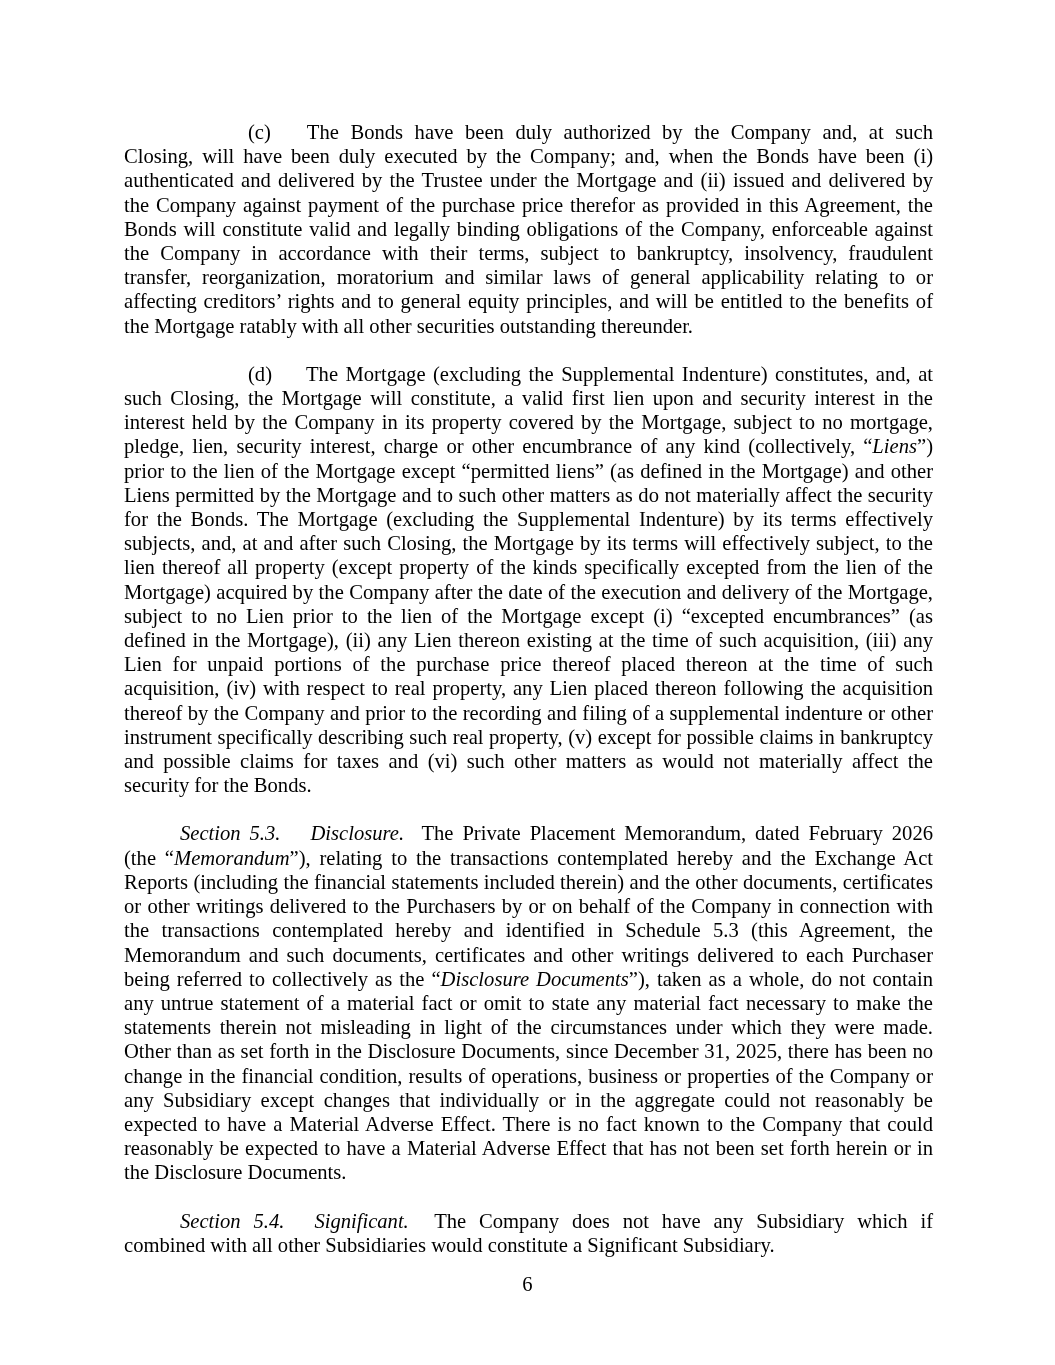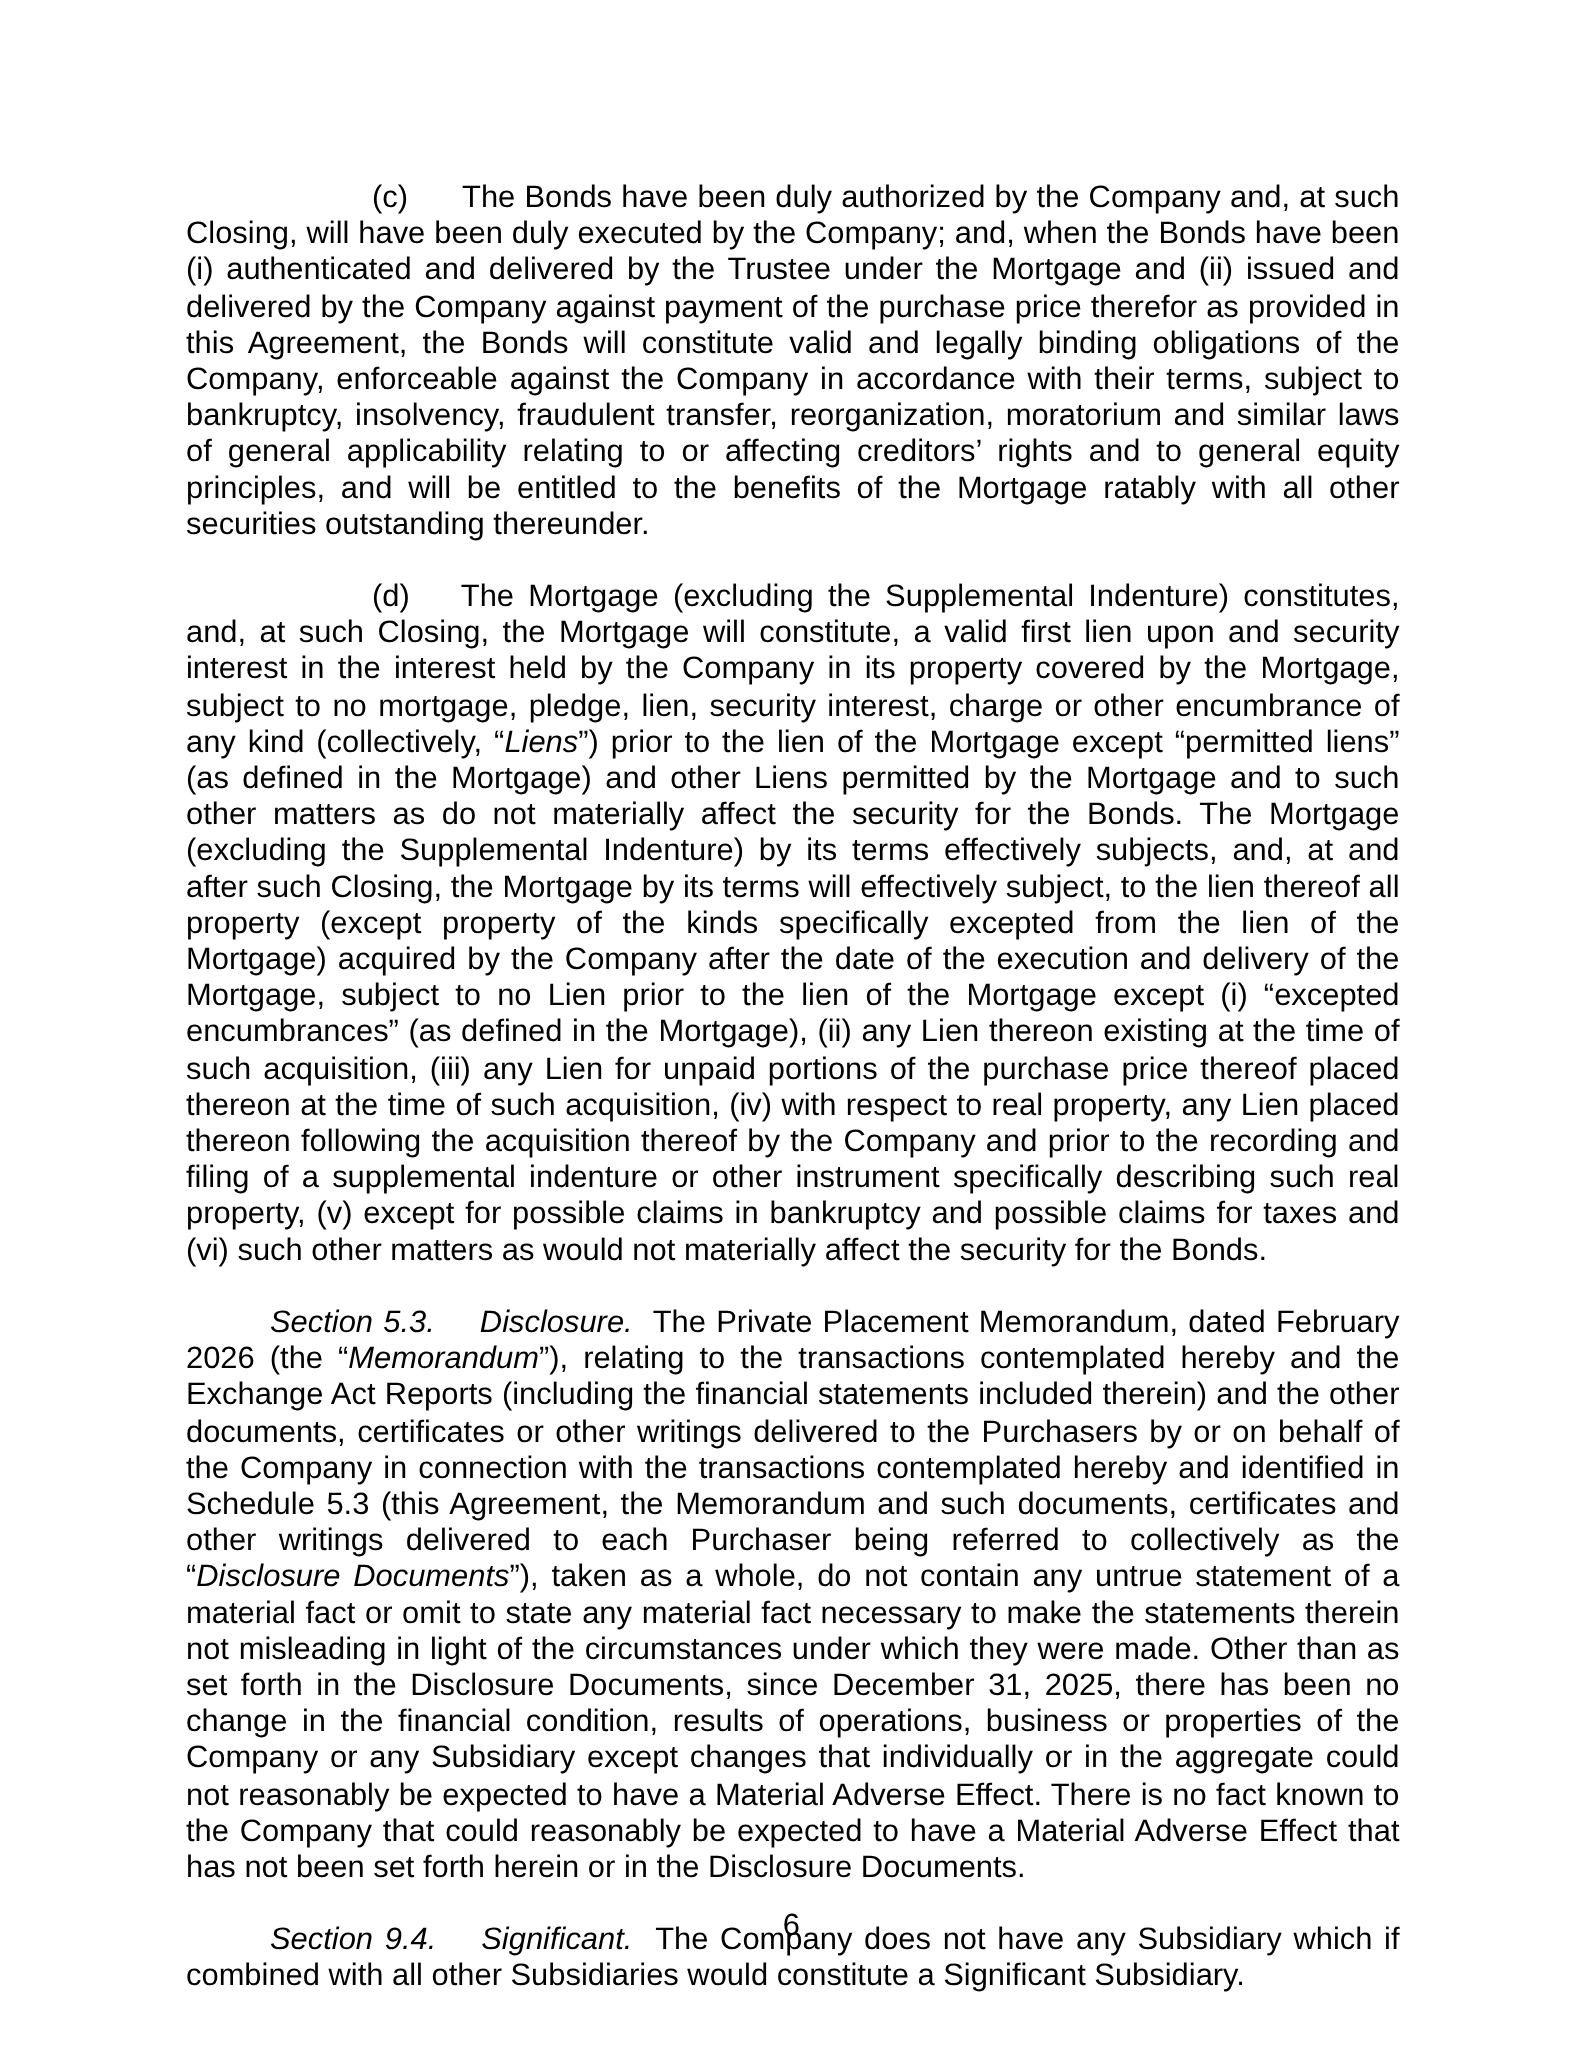--- a/index.html
+++ b/index.html
@@ -6,21 +6,21 @@
     margin: 0;
     padding: 0;
     background: #ffffff;
   }
   .page {
     position: relative;
     width: 1055px;
     height: 1365px;
     background: #ffffff;
     color: #000000;
-    font-family: Liberation Sans, sans-serif;
+    font-family: Liberation Serif, serif;
     overflow: hidden;
   }
   .content {
     position: absolute;
     left: 124px;
     top: 120px;
     width: 809px;
   }
   p.para {
     margin: 0 0 24px 0;
@@ -47,18 +47,18 @@
   }
 </style>
 </head>
 <body>
 
 <div class="page">
   <main class="content">
       <p class="para body-para"><span>(c)</span><span class="tab" style="width: 36px;"></span><span>The Bonds have been duly authorized by the Company and, at such Closing, will have been duly executed by the Company; and, when the Bonds have been (i) authenticated and delivered by the Trustee under the Mortgage and (ii) issued and delivered by the Company against payment of the purchase price therefor as provided in this Agreement, the Bonds will constitute valid and legally binding obligations of the Company, enforceable against the Company in accordance with their terms, subject to bankruptcy, insolvency, fraudulent transfer, reorganization, moratorium and similar laws of general applicability relating to or affecting creditors’ rights and to general equity principles, and will be entitled to the benefits of the Mortgage ratably with all other securities outstanding thereunder.</span></p>
       <p class="para body-para"><span>(d)</span><span class="tab" style="width: 34px;"></span><span>The Mortgage (excluding the Supplemental Indenture) constitutes, and, at such Closing, the Mortgage will constitute, a valid first lien upon and security interest in the interest held by the Company in its property covered by the Mortgage, subject to no mortgage, pledge, lien, security interest, charge or other encumbrance of any kind (collectively, “</span><i>Liens</i><span>”) prior to the lien of the Mortgage except “permitted liens” (as defined in the Mortgage) and other Liens permitted by the Mortgage and to such other matters as do not materially affect the security for the Bonds. The Mortgage (excluding the Supplemental Indenture) by its terms effectively subjects, and, at and after such Closing, the Mortgage by its terms will effectively subject, to the lien thereof all property (except property of the kinds specifically excepted from the lien of the Mortgage) acquired by the Company after the date of the execution and delivery of the Mortgage, subject to no Lien prior to the lien of the Mortgage except (i) “excepted encumbrances” (as defined in the Mortgage), (ii) any Lien thereon existing at the time of such acquisition, (iii) any Lien for unpaid portions of the purchase price thereof placed thereon at the time of such acquisition, (iv) with respect to real property, any Lien placed thereon following the acquisition thereof by the Company and prior to the recording and filing of a supplemental indenture or other instrument specifically describing such real property, (v) except for possible claims in bankruptcy and possible claims for taxes and (vi) such other matters as would not materially affect the security for the Bonds.</span></p>
       <p class="para section-para"><i>Section 5.3.</i><span class="tab" style="width: 30px;"></span><i>Disclosure.</i><span>&nbsp; The Private Placement Memorandum, dated February 2026 (the “</span><i>Memorandum</i><span>”), relating to the transactions contemplated hereby and the Exchange Act Reports (including the financial statements included therein) and the other documents, certificates or other writings delivered to the Purchasers by or on behalf of the Company in connection with the transactions contemplated hereby and identified in Schedule 5.3 (this Agreement, the Memorandum and such documents, certificates and other writings delivered to each Purchaser being referred to collectively as the “</span><i>Disclosure Documents</i><span>”), taken as a whole, do not contain any untrue statement of a material fact or omit to state any material fact necessary to make the statements therein not misleading in light of the circumstances under which they were made. Other than as set forth in the Disclosure Documents, since December 31, 2025, there has been no change in the financial condition, results of operations, business or properties of the Company or any Subsidiary except changes that individually or in the aggregate could not reasonably be expected to have a Material Adverse Effect. There is no fact known to the Company that could reasonably be expected to have a Material Adverse Effect that has not been set forth herein or in the Disclosure Documents.</span></p>
-      <p class="para section-para"><i>Section 9.4.</i><span class="tab" style="width: 30px;"></span><i>Significant.</i><span>&nbsp; The Company does not have any Subsidiary which if combined with all other Subsidiaries would constitute a Significant Subsidiary.</span></p>
+      <p class="para section-para"><i>Section 5.4.</i><span class="tab" style="width: 30px;"></span><i>Significant.</i><span>&nbsp; The Company does not have any Subsidiary which if combined with all other Subsidiaries would constitute a Significant Subsidiary.</span></p>
     </main>
   <div class="footer">
     <span>6</span>
   </div>
 </div>
 
 </body></html>

